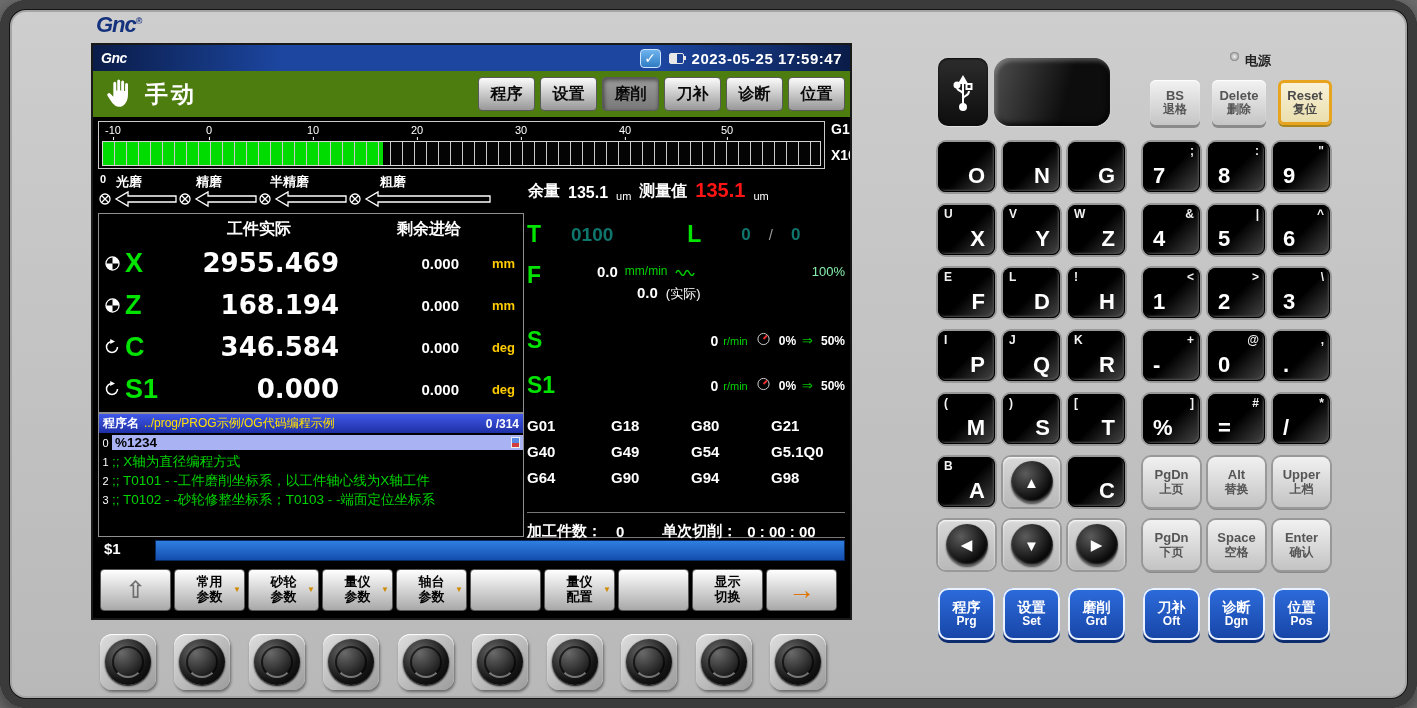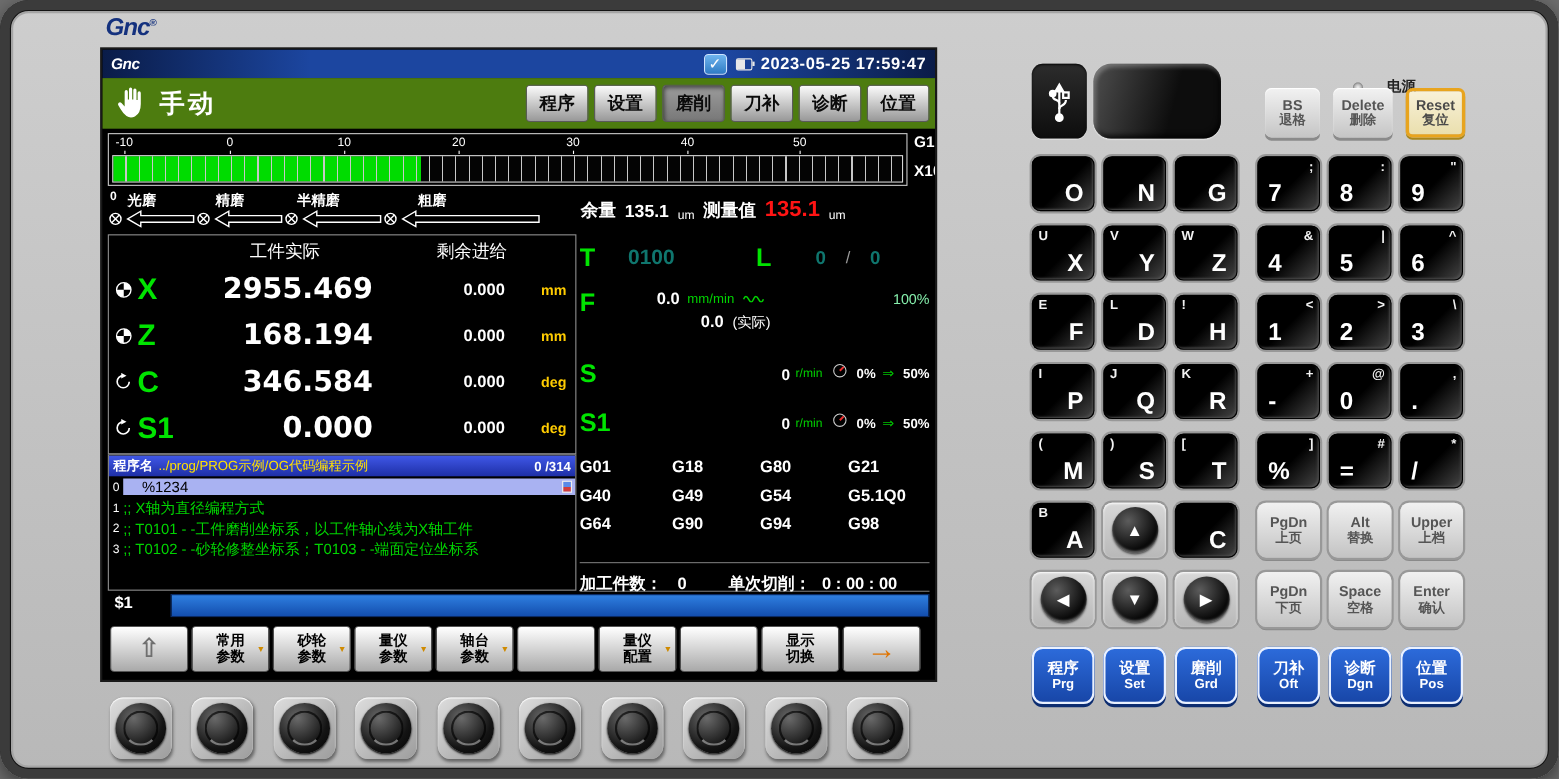--- a/index.html
+++ b/index.html
@@ -35,21 +35,21 @@
 .stages{position:absolute;left:5px;top:128px;width:746px;height:40px;color:#fff}
 .sg-zero{position:absolute;left:2px;top:0;font-size:11px;font-weight:bold}
 .sg-label{position:absolute;top:0;font-size:13px;font-weight:bold}
 .sg-svg{position:absolute;left:0;top:15px}
 .allow{position:absolute;left:430px;top:6px;display:flex;align-items:flex-end;gap:8px;white-space:nowrap}
 .al-lb,.al-val{font-size:16px;font-weight:bold}
 .al-un{font-size:11px}
 .al-meas{font-size:20px;font-weight:bold;color:#ff1414}
 
 .pospanel{position:absolute;left:5px;top:168px;width:426px;height:200px;border:1px solid #8f8f8f;padding-top:2px}
-.pos-head{display:flex;height:26px;align-items:center;color:#fff;font-weight:normal;font-size:16px}
+.pos-head{display:flex;height:26px;align-items:center;color:#fff;font-weight:bold;font-size:16px}
 .ph-actual{margin-left:128px}
 .ph-remain{margin-left:106px}
 .pos-row{display:flex;align-items:center;height:42px}
 .pr-icon{width:26px;display:flex;justify-content:center}
 .pr-name{width:56px;color:#00e400;font-size:27px;font-weight:bold}
 .pr-actual{width:158px;text-align:right;color:#fff;font-size:26px;font-weight:bold;font-family:"DejaVu Sans",sans-serif}
 .pr-remain{width:120px;text-align:right;color:#fff;font-size:15px;font-weight:bold}
 .pr-unit{flex:1;text-align:right;color:#ffcc00;font-size:13px;font-weight:bold;padding-right:8px}
 
 .status{position:absolute;left:434px;top:168px;width:318px;border-bottom:1px solid #777;height:325px}
@@ -87,41 +87,41 @@
 
 .progpanel{position:absolute;left:5px;top:368px;width:426px;height:124px;border:1px solid #8f8f8f;overflow:hidden}
 .prog-head{height:19px;background:linear-gradient(#4058e8,#1e2fa6);display:flex;align-items:center;font-size:12px;padding:0 4px;gap:5px;white-space:nowrap}
 .pn-label{color:#fff;font-weight:bold}
 .pn-path{color:#ffe000;overflow:hidden}
 .pn-sp{flex:1}
 .pn-count{color:#fff;font-weight:bold}
 .prog-line{display:flex;height:19px;align-items:center;font-size:13.5px;position:relative}
 .pl-no{width:13px;color:#fff;font-size:11px;text-align:center;flex-shrink:0}
 .pl-text{color:#00d400;white-space:nowrap;overflow:hidden;flex:1}
-.prog-line.current .pl-text{background:#a9b2f2;color:#000;font-weight:normal;padding-left:17px}
+.prog-line.current .pl-text{background:#a9b2f2;color:#000;font-weight:bold;padding-left:3px}
 .pl-marker{position:absolute;right:3px;top:4px;width:9px;height:11px;background:linear-gradient(#5a8ae8 50%,#d23c3c 50%);border:1px solid #eee}
 
 .chan-label{position:absolute;left:11px;top:495px;color:#fff;font-weight:bold;font-size:15px}
 .chan-bar{position:absolute;left:62px;top:495px;width:690px;height:21px;background:linear-gradient(#2f7fe0,#134eae);border:1px solid #0a2a64}
 .softkeys{position:absolute;left:7px;top:524px;display:flex;gap:3px}
 .softkey{width:71px;height:42px;background:linear-gradient(#ffffff,#a9a9a9);border:1px solid #555;border-radius:4px;display:flex;flex-direction:column;align-items:center;justify-content:center;font-size:13px;font-weight:bold;color:#000;line-height:1.15;position:relative}
 .softkey .dd{position:absolute;right:3px;top:50%;transform:translateY(-50%);color:#cf8a00;font-size:8px}
 .sk-icon{font-size:24px;font-weight:bold}
 .sk-icon.up{color:#6f6f6f}
 .sk-icon.next{color:#e07400;font-size:27px;line-height:1}
 
 .knobs{position:absolute;left:100px;top:634px;width:726px;display:flex;justify-content:space-between}
 .knob{width:56px;height:56px;border-radius:12px;background:linear-gradient(135deg,#dedede,#9c9c9c);box-shadow:inset 0 1px 1px #fff,1px 2px 3px rgba(0,0,0,.45);display:flex;align-items:center;justify-content:center}
 .knob-cap{width:46px;height:46px;border-radius:50%;background:radial-gradient(circle at 36% 30%,#6a6a6a,#141414 62%,#000);box-shadow:0 1px 2px #000;position:relative}
 .knob-cap:after{content:"";position:absolute;inset:7px;border-radius:50%;border:2px solid rgba(0,0,0,.65);border-bottom-color:rgba(255,255,255,.4)}
 
 .usb{position:absolute;left:938px;top:58px;display:flex;gap:6px}
 .usb-pad{width:50px;height:68px;background:linear-gradient(#2c2c2c,#0d0d0d);border-radius:10px;display:flex;align-items:center;justify-content:center;box-shadow:0 1px 0 rgba(255,255,255,.45),inset 0 1px 2px rgba(0,0,0,.8)}
 .usb-cover{width:116px;height:68px;border-radius:16px;background:linear-gradient(105deg,#4e4e4e,#0d0d0d 62%);box-shadow:inset 2px 3px 4px rgba(255,255,255,.28),inset -2px -3px 5px rgba(0,0,0,.75),0 1px 1px rgba(255,255,255,.4)}
-.power{position:absolute;left:1230px;top:70px;display:flex;align-items:center;gap:22px}
+.power{position:absolute;left:1230px;top:52px;display:flex;align-items:flex-start;gap:6px}
 .power-led{width:9px;height:9px;border-radius:50%;background:radial-gradient(#ededed,#8d8d8d);box-shadow:inset 0 0 2px #555}
 .power-label{font-size:13px;color:#222;font-weight:bold}
 .speckeys{position:absolute;left:1150px;top:80px;display:flex;gap:12px}
 .speckey{width:50px;height:45px;background:linear-gradient(#f2f2f2,#c5c5c5);border-radius:6px;box-shadow:0 3px 0 #8a8a8a,inset 0 1px 1px #fff;display:flex;flex-direction:column;align-items:center;justify-content:center;font-weight:bold;color:#555;line-height:1.1}
 .speckey .l1{font-size:13px}.speckey .l2{font-size:12px}
 .speckey.delete{width:54px}
 .speckey.reset{width:54px;border:3px solid #e8a41e;background:linear-gradient(#f8f1d8,#eadfae);color:#4a4a4a;box-shadow:0 2px 0 #a8861c}
 .keys{display:grid;grid-template-columns:repeat(3,57px);grid-auto-rows:50px;gap:13px 8px}
 .keys-left{position:absolute;left:938px;top:142px}
 .keys-right{position:absolute;left:1143px;top:142px}

